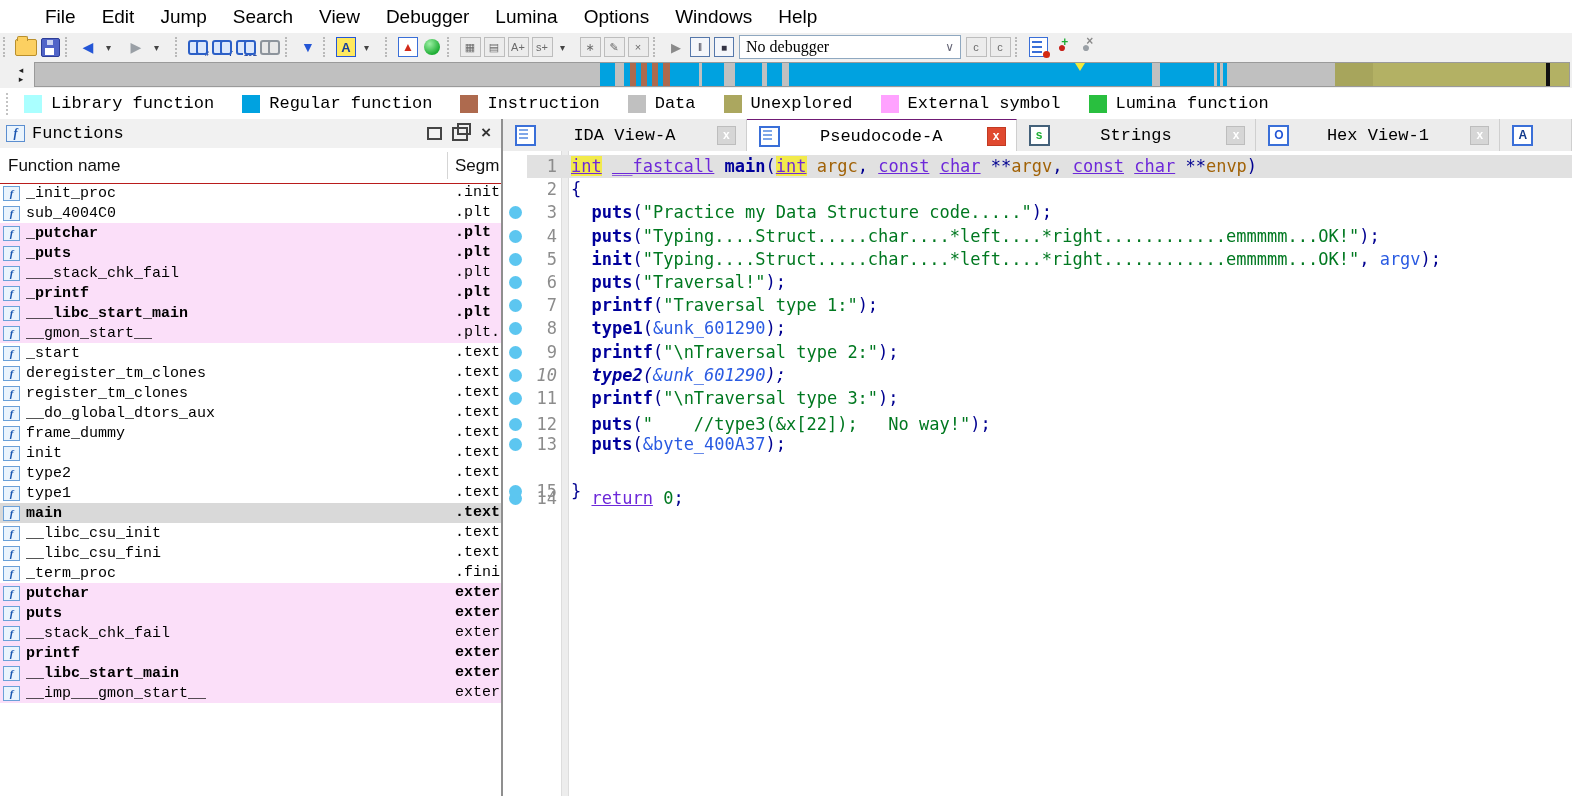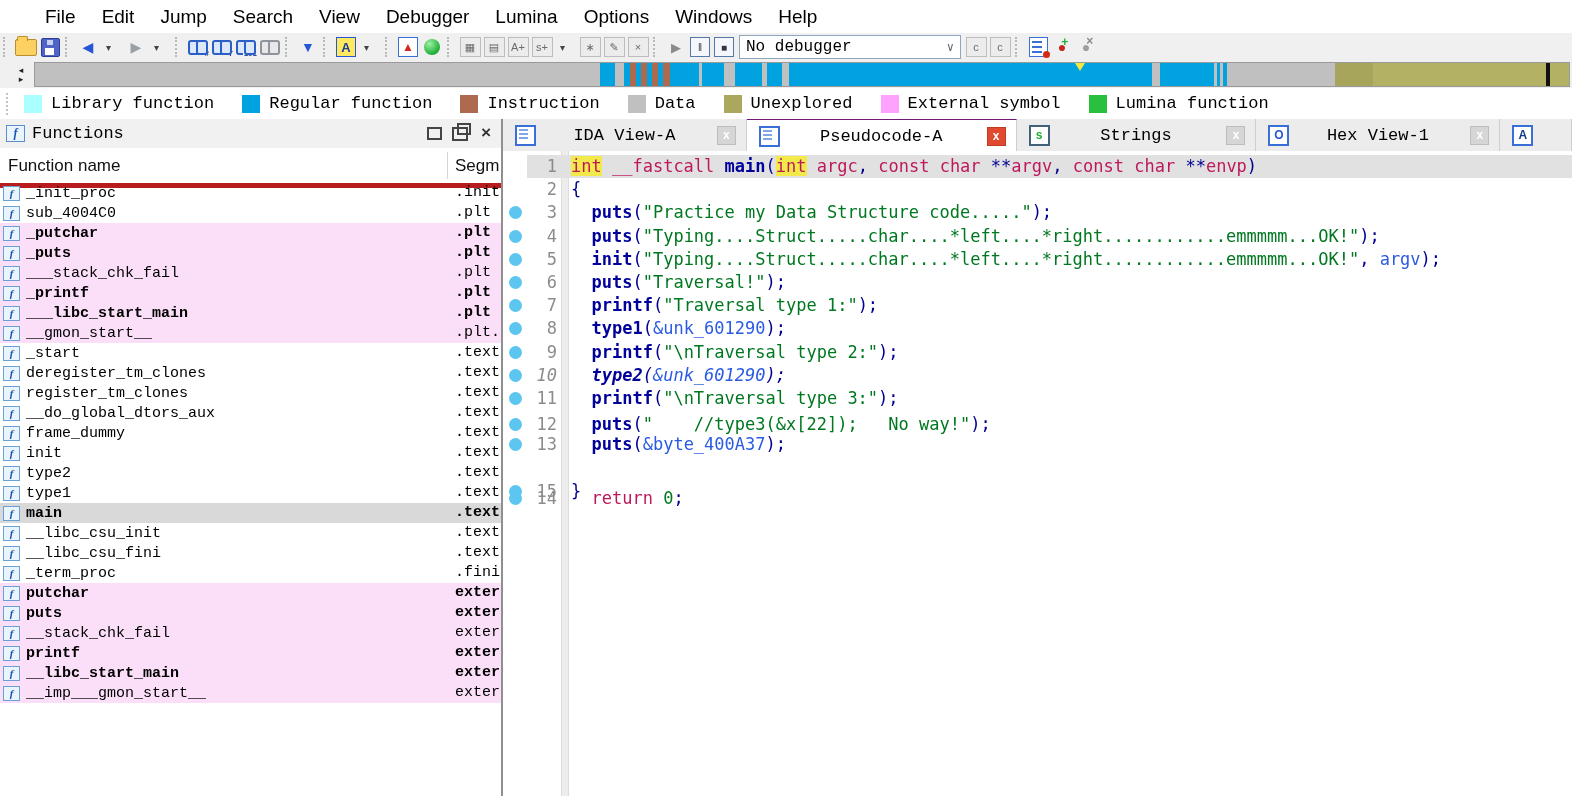--- a/index.html
+++ b/index.html
@@ -1,18 +1,18 @@
 <!DOCTYPE html>
 <html><head>
 <meta charset="utf-8">
 <style>
   html,body{margin:0;padding:0;background:#fff;}
   #app{position:relative;width:1572px;height:796px;background:#fff;overflow:hidden;
        font-family:"Liberation Sans",sans-serif;color:#000;}
-  .mono{font-family:Liberation Mono, monospace;}
+  .mono{font-family:Liberation Serif, serif;}
 
   
   #menubar{position:absolute;left:0;top:0;width:100%;height:33px;background:#fff;
            display:flex;align-items:center;font-size:19px;padding-left:32px;}
   .menu-item{padding:2px 13px;cursor:default;}
 
   
   #toolbar{position:absolute;left:0;top:33px;width:100%;height:28px;background:#f0f0f0;
            display:flex;align-items:center;border-bottom:1px solid #e2e2e2;}
   .tsep{width:5px;height:20px;border-left:2px dotted #b9b9b9;margin:0 4px 0 3px;}
@@ -82,21 +82,21 @@
   .win-icon{width:17px;height:15px;border:1px solid #5b8ed0;background:#eaf4fd;color:#1a56b0;
        display:inline-flex;align-items:center;justify-content:center;
        font:italic bold 12px "Liberation Serif",serif;margin:0 7px 0 6px;}
   #func-titlebar .spacer{flex:1;}
   .cap-btn{width:22px;height:20px;display:inline-flex;align-items:center;justify-content:center;margin-right:4px;color:#333;}
   .cap-max{width:11px;height:9px;border:2px solid #444;}
   .cap-float{position:relative;width:12px;height:10px;border:2px solid #444;background:#f1f1f1;}
   .cap-float::before{content:"";position:absolute;left:3px;top:-6px;width:10px;height:8px;border:2px solid #444;}
   .cap-x{font-size:17px;font-weight:bold;line-height:17px;}
   #func-header{position:absolute;left:0;top:29px;width:100%;height:35px;background:#fff;
-       border-bottom:5px solid #b91c1c;font-size:17px;color:#111;}
+       border-bottom:1px solid #b91c1c;font-size:17px;color:#111;}
   #func-header .h1{position:absolute;left:8px;top:8px;}
   #func-header .h2{position:absolute;left:455px;top:8px;}
   #func-header .vline{position:absolute;left:447px;top:4px;width:1px;height:27px;background:#d5d5d5;}
   #func-rows{position:absolute;left:0;top:64px;width:100%;}
   .frow{position:relative;height:20px;display:flex;align-items:center;
         font-family:"Liberation Mono",monospace;font-size:15px;white-space:nowrap;overflow:hidden;}
   .frow.lib{background:#fbdff9;}
   .frow.selected{background:#d9d9d9;}
   .frow.bold{font-weight:bold;}
   .f-ico{flex:0 0 auto;width:15px;height:13px;border:1px solid #6aa0d8;background:#eaf4fd;color:#1a56b0;
@@ -132,22 +132,22 @@
   #gutter-sep{position:absolute;left:58px;top:0;width:6px;height:100%;background:#ededed;
        border-left:1px solid #ddd;border-right:1px solid #ddd;}
   .cline{position:absolute;left:0;width:100%;height:23px;font-size:17px;line-height:23px;white-space:pre;}
   .cline .bg{position:absolute;left:24px;right:0;top:0;height:100%;}
   .cline.cur .bg{background:#e1e1e1;}
   .bpdot{position:absolute;left:6px;top:5px;width:13px;height:13px;border-radius:50%;background:#5cc6f0;}
   .lnum{position:absolute;left:24px;width:30px;text-align:right;color:#8c8c8c;
         font-family:"DejaVu Sans Mono",monospace;}
   .ltext{position:absolute;left:68px;font-family:"DejaVu Sans Mono",monospace;}
   .caret{display:inline-block;width:2px;height:17px;background:#000;vertical-align:-3px;margin-right:-2px;}
-  .k{color:#be185d;} .f{color:#00009b;font-weight:bold;} .p{color:#000090;}
-  .v{color:#be185d;} .s{color:#007820;} .n{color:#007820;} .r{color:#2a5be2;} .w{color:#000;}
+  .k{color:#6d28d9;text-decoration:underline;} .f{color:#00009b;font-weight:bold;} .p{color:#000090;}
+  .v{color:#a16207;} .s{color:#007820;} .n{color:#007820;} .r{color:#2a5be2;} .w{color:#000;}
   .h{background:#f2ea4b;}
 </style>
 </head>
 <body>
 
 <div id="app">
   <div id="menubar">
       <span class="menu-item">File</span>
       <span class="menu-item">Edit</span>
       <span class="menu-item">Jump</span>

